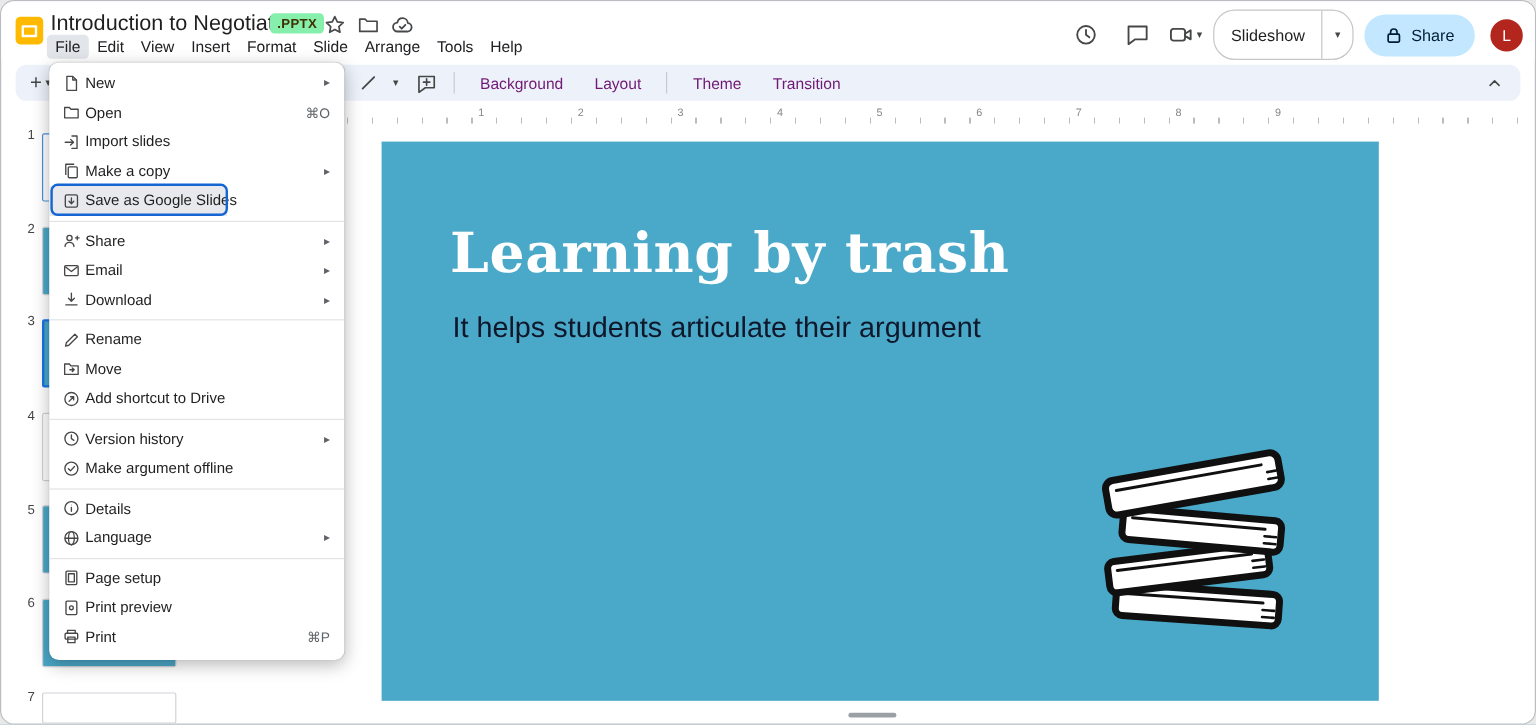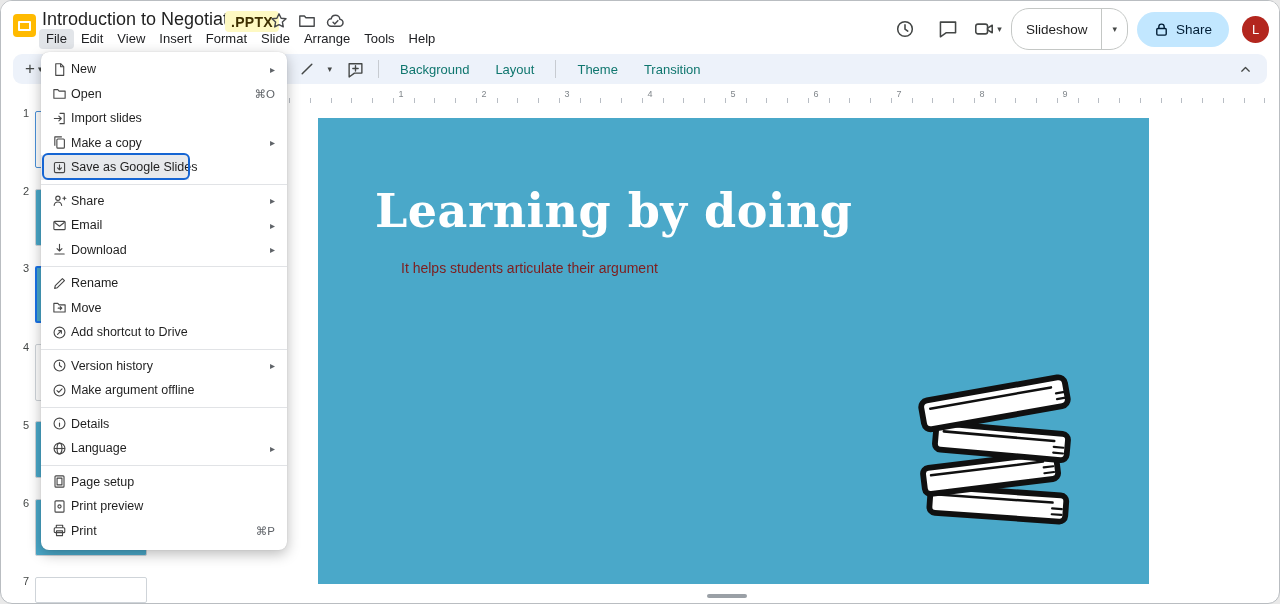--- a/index.html
+++ b/index.html
@@ -7,55 +7,55 @@
   #window {
     position:relative; width:1280px; height:604px; background:#fff;
     border:1px solid #b9bdc1; border-radius:12px; overflow:hidden;
     font-family:"Liberation Sans", sans-serif;
   }
   
   #titlebar { position:absolute; top:0; left:0; right:0; height:50px; background:#fff; }
   .logo { position:absolute; left:12px; top:13px; width:23px; height:23px; background:#ffba00; border-radius:4px; }
   .logo .inner { position:absolute; left:5px; top:7px; width:13px; height:10px; border:2.5px solid #fff; border-radius:1px; }
   .doc-title { position:absolute; left:41px; top:8px; font-size:18px; color:#1f1f1f; font-weight:500; }
-  .badge { position:absolute; left:224px; top:10px; background:#fef9c3; color:#3e2f00; font-size:14px; font-weight:700; padding:2.5px 6px; border-radius:4px; letter-spacing:.3px; }
+  .badge { position:absolute; left:224px; top:10px; background:#86efac; color:#3e2f00; font-size:11px; font-weight:700; padding:2.5px 6px; border-radius:4px; letter-spacing:.3px; }
   .tb-ic { position:absolute; top:10px; width:20px; height:20px; color:#46484b; cursor:pointer; display:flex; align-items:center; justify-content:center; }
   .menus { position:absolute; left:38px; top:28px; display:flex; font-size:13px; color:#202124; }
   .menus .m { padding:2px 7px; border-radius:4px; cursor:pointer; line-height:16px; }
   .menus .m.active { background:#e2e5e9;text-align:center; }
   .right-cluster { position:absolute; right:10px; top:7px; display:flex; align-items:center; gap:9px; }
   .icon-btn { width:34px; height:34px; border-radius:50%; display:flex; align-items:center; justify-content:center; color:#444746; cursor:pointer; }
   .cam-group { display:flex; align-items:center; color:#444746; cursor:pointer; }
   .caret { font-size:9px; color:#444746; margin-left:3px; }
   .slideshow-btn { display:flex; align-items:center; height:42px; border:1px solid #c4c7c5; border-radius:18px; background:#fff; overflow:hidden; cursor:pointer; }
   .slideshow-btn .lbl { padding:0 14px; font-size:13.5px; color:#1f1f1f; font-weight:500; }
   .slideshow-btn .div { width:1px; align-self:stretch; background:#c4c7c5; }
   .slideshow-btn .dd { padding:0 10px; font-size:9px; color:#444746; }
   .share-btn { display:flex; align-items:center; gap:7px; height:35px; padding:0 17px; background:#c2e7ff; border-radius:18px; color:#001d35; font-size:13.5px; font-weight:500; cursor:pointer; }
   .avatar { width:27px; height:27px; border-radius:50%; background:#b3261e; color:#fff; font-size:13px; display:flex; align-items:center; justify-content:center; margin-left:4px; cursor:pointer; }
   
   #toolbar { position:absolute; left:12px; right:12px; top:53px; height:30px; background:#edf2fa; border-radius:9px; display:flex; align-items:center; z-index:1; }
   #toolbar .plus { margin-left:12px; font-size:17px; color:#444746; cursor:pointer; display:flex; align-items:center; }
   .tool-row { display:flex; align-items:center; margin-left:252px; gap:4px; }
   .tool { width:26px; height:24px; display:flex; align-items:center; justify-content:center; color:#444746; cursor:pointer; }
   .vdiv { width:1px; height:18px; background:#c7cbd1; margin:0 6px; }
-  .txt-btn { font-size:13px; color:#0f766e; font-weight:500; padding:4px 11px; border-radius:4px; cursor:pointer; white-space:nowrap; }
+  .txt-btn { font-size:13px; color:#701a75; font-weight:500; padding:4px 11px; border-radius:4px; cursor:pointer; white-space:nowrap; }
   .collapse { margin-left:auto; margin-right:10px; width:24px; height:24px; display:flex; align-items:center; justify-content:center; color:#444746; cursor:pointer; }
   
   .strip-num { position:absolute; left:12px; width:16px; text-align:right; font-size:11px; color:#444746; }
   .thumb { position:absolute; left:34px; width:112px; background:#4aa8c9; border-radius:2px; cursor:pointer; }
   
   #ruler { position:absolute; left:288px; right:12px; top:88px; height:15px; background:#fff; }
   #ruler .ticks { position:absolute; left:0; right:0; bottom:1px; height:5px;
     background:repeating-linear-gradient(to right,#b8bdc4 0 1px,transparent 1px 20.75px); }
   #ruler .num { position:absolute; top:0; transform:translateX(-50%); font-size:9px; color:#80868b; background:#fff; padding:0 3px; }
   
   #slide { position:absolute; left:317px; top:117px; width:831px; height:466px; cursor:default; }
   .slide-title { position:absolute; left:57px; top:66px; font-family:"DejaVu Serif", serif; font-weight:700; font-size:46px; color:#fff; letter-spacing:.5px; }
-  .slide-body { position:absolute; left:59px; top:142px; font-size:14px; color:#7f1d1d;margin-left:24px; }
+  .slide-body { position:absolute; left:59px; top:142px; font-size:24px; color:#0f172a; }
   .books { position:absolute; left:588px; top:235px; width:185px; height:175px; }
   #hscroll { position:absolute; left:706px; bottom:5px; width:40px; height:4px; background:#9aa0a6; border-radius:2px; cursor:pointer; }
   
   #filemenu { position:absolute; left:40px; top:51px; width:246px; background:#fff; border-radius:8px;
     box-shadow:0 4px 14px rgba(0,0,0,.28), 0 0 1px rgba(0,0,0,.2); padding:5px 0 7px; z-index:50;text-align:center; }
   .mi { position:relative; display:flex; align-items:center; height:24.5px; padding:0 12px 0 10px; font-size:12.5px; color:#1f1f1f; cursor:pointer; }
   .mi .ic { width:16px; height:16px; margin-right:3px; display:flex; align-items:center; justify-content:center; color:#474747; flex:0 0 auto; }
   .mi .lbl { margin-right:auto; white-space:nowrap; padding-left:1px; }
   .mi .sc { font-size:11.5px; color:#5f6368; }
   .mi .sub { font-size:10px; color:#5f6368; }
@@ -195,21 +195,21 @@
     <span class="num" style="left:278px;">3</span>
     <span class="num" style="left:361px;">4</span>
     <span class="num" style="left:444px;">5</span>
     <span class="num" style="left:527px;">6</span>
     <span class="num" style="left:610px;">7</span>
     <span class="num" style="left:693px;">8</span>
     <span class="num" style="left:776px;">9</span>
   </div>
 
   <div id="slide" style="background:#4aa8c9;">
-    <div class="slide-title">Learning by doing</div>
+    <div class="slide-title">Learning by trash</div>
     <div class="slide-body">It helps students articulate their argument</div>
     <svg class="books" viewBox="0 0 190 180">
       <g fill="#ffffff" stroke="#101010" stroke-width="6" stroke-linejoin="round" stroke-linecap="round">
         <g transform="rotate(4 95 160)">
           <rect x="24" y="142" width="140" height="27" rx="6"></rect>
           <path d="M32 150h118" stroke-width="2.6"></path>
           <path d="M150 156h10M150 162h10" stroke-width="2.2"></path>
         </g>
         <g transform="rotate(-7 90 125)">
           <rect x="18" y="110" width="138" height="27" rx="6"></rect>

